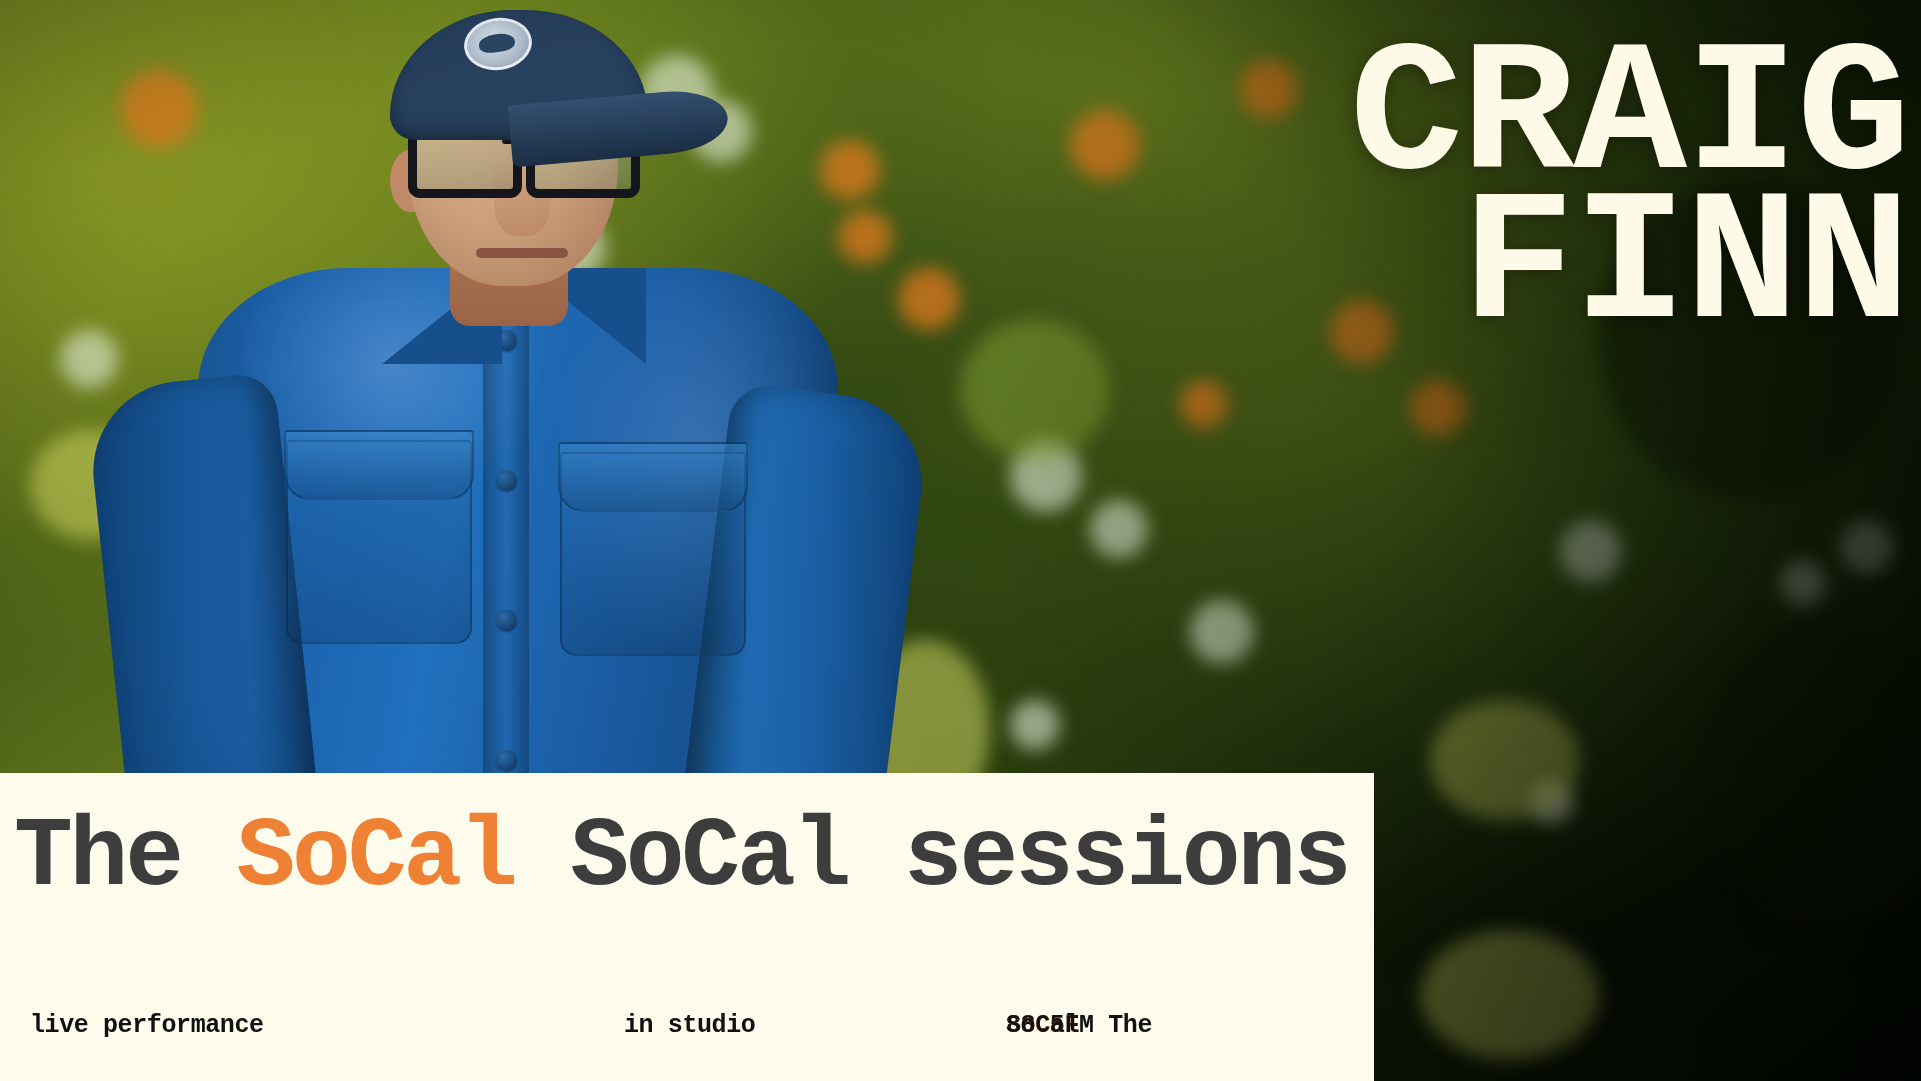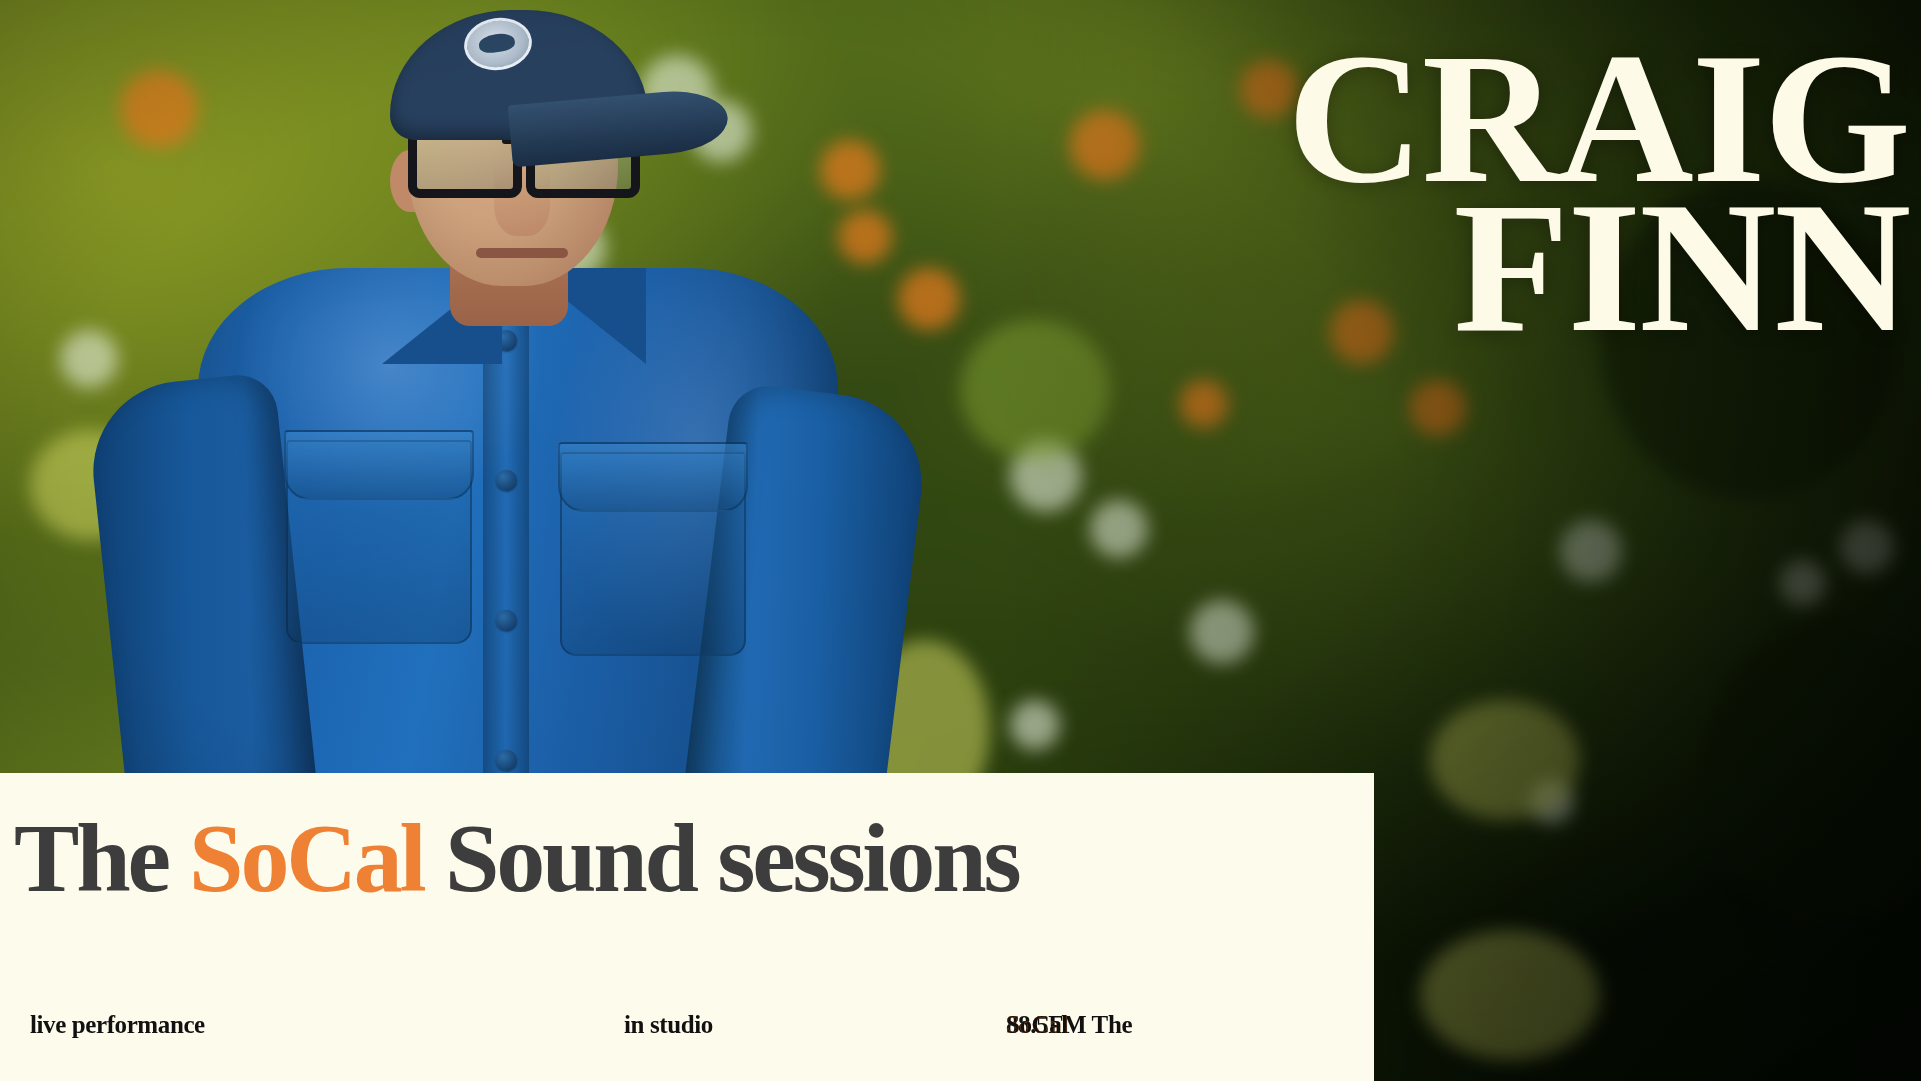--- a/index.html
+++ b/index.html
@@ -5,21 +5,21 @@
   html, body {
     margin: 0;
     padding: 0;
     background: #000;
   }
   #poster {
     position: relative;
     width: 1921px;
     height: 1081px;
     overflow: hidden;
-    font-family: Liberation Serif, serif;
+    font-family: Liberation Mono, monospace;
     background: #1d4ed8;
   }
 
   
   .photo {
     position: absolute;
     inset: 0;
     overflow: hidden;
   }
   .foliage-base {
@@ -317,21 +317,21 @@
   </div>
 
   <div class="artist">
     <span class="l1">CRAIG</span>
     <span class="l2">FINN</span>
   </div>
 
   <div class="panel">
 
     <div class="show-title">
-      <span>The </span><span class="accent">SoCal</span><span> Sound sessions</span>
+      <span>The </span><span class="accent">SoCal</span><span> SoCal sessions</span>
     </div>
 
     <div class="meta">
       <span class="m1">live performance</span>
       <span class="m2">in studio</span>
       <span class="m3">
           <span>88.5FM The </span>
           <span class="accent">SoCal</span>
           <span> SoCal</span>
         </span>

